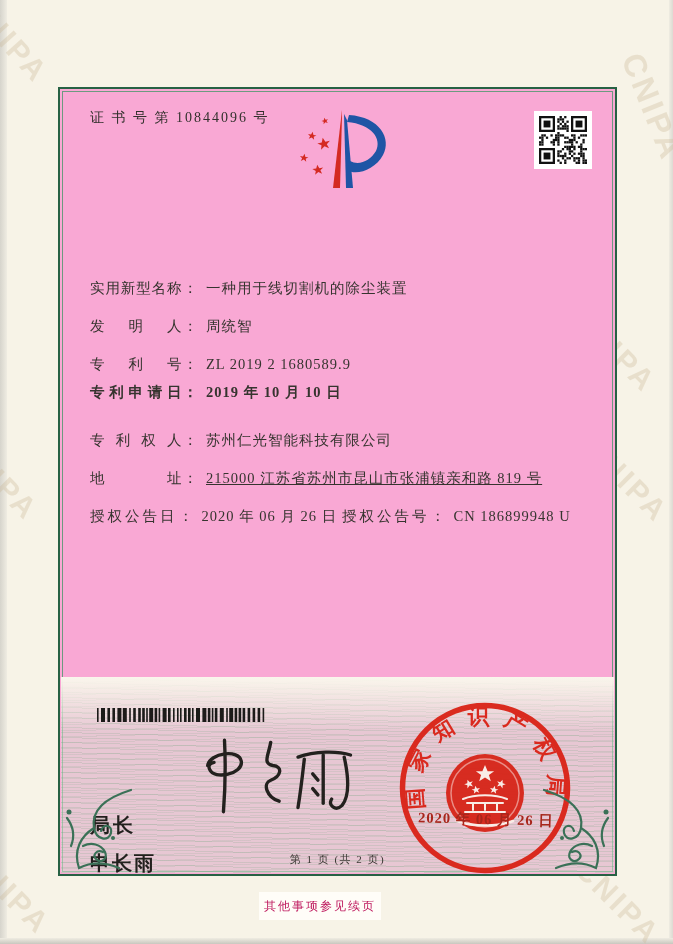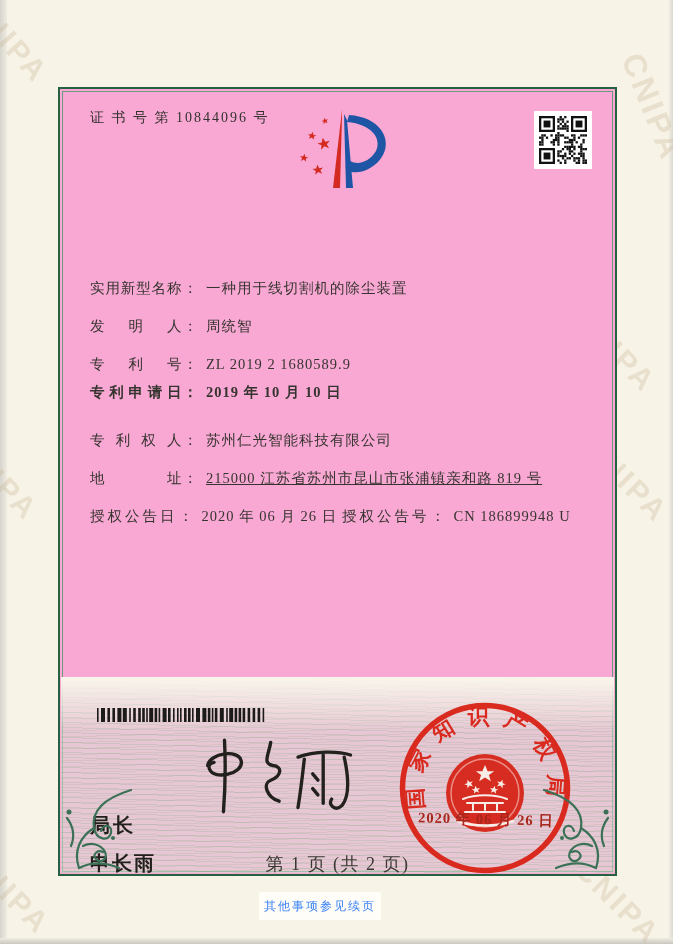--- a/index.html
+++ b/index.html
@@ -75,31 +75,31 @@
   .signature{position:absolute;left:133px;top:645px;}
   .signature path{fill:none;stroke:#23211e;stroke-width:3.2;stroke-linecap:round;stroke-linejoin:round;}
 
   .seal{position:absolute;left:338px;top:612px;opacity:0.96;}
   .seal-date{
     position:absolute;left:342px;top:721px;width:168px;text-align:center;
     font-size:14.5px;font-weight:700;color:#a8261b;letter-spacing:1px;
     transform:rotate(1.5deg);white-space:nowrap;
   }
 
-  .page-num{position:absolute;left:0;right:0;top:763px;text-align:center;font-size:18px;letter-spacing:1.5px;color:#3a3833;}
+  .page-num{position:absolute;left:0;right:0;top:763px;text-align:center;font-size:11px;letter-spacing:1.5px;color:#3a3833;}
 
   .ornament{position:absolute;bottom:2px;}
   .ornament path{fill:none;stroke:#3a7157;stroke-width:2.2;stroke-linecap:round;}
   .ornament.left{left:1px;}
   .ornament.right{right:1px;transform:scaleX(-1);}
 
   .footer-note{
     position:absolute;left:259px;top:892px;width:122px;height:28px;background:#fffdf8;
     display:flex;align-items:center;justify-content:center;
-    font-size:12px;letter-spacing:2px;color:#3b82f6;
+    font-size:12px;letter-spacing:2px;color:#be185d;
   }
 </style>
 </head>
 <body>
 
 <div class="edge edge-left"></div>
 <div class="edge edge-right"></div>
 <div class="edge edge-bottom"></div>
 
 <span class="wm" style="left:-16px;top:-12px;font-size:30px;transform:rotate(48deg);">CNIPA</span>

